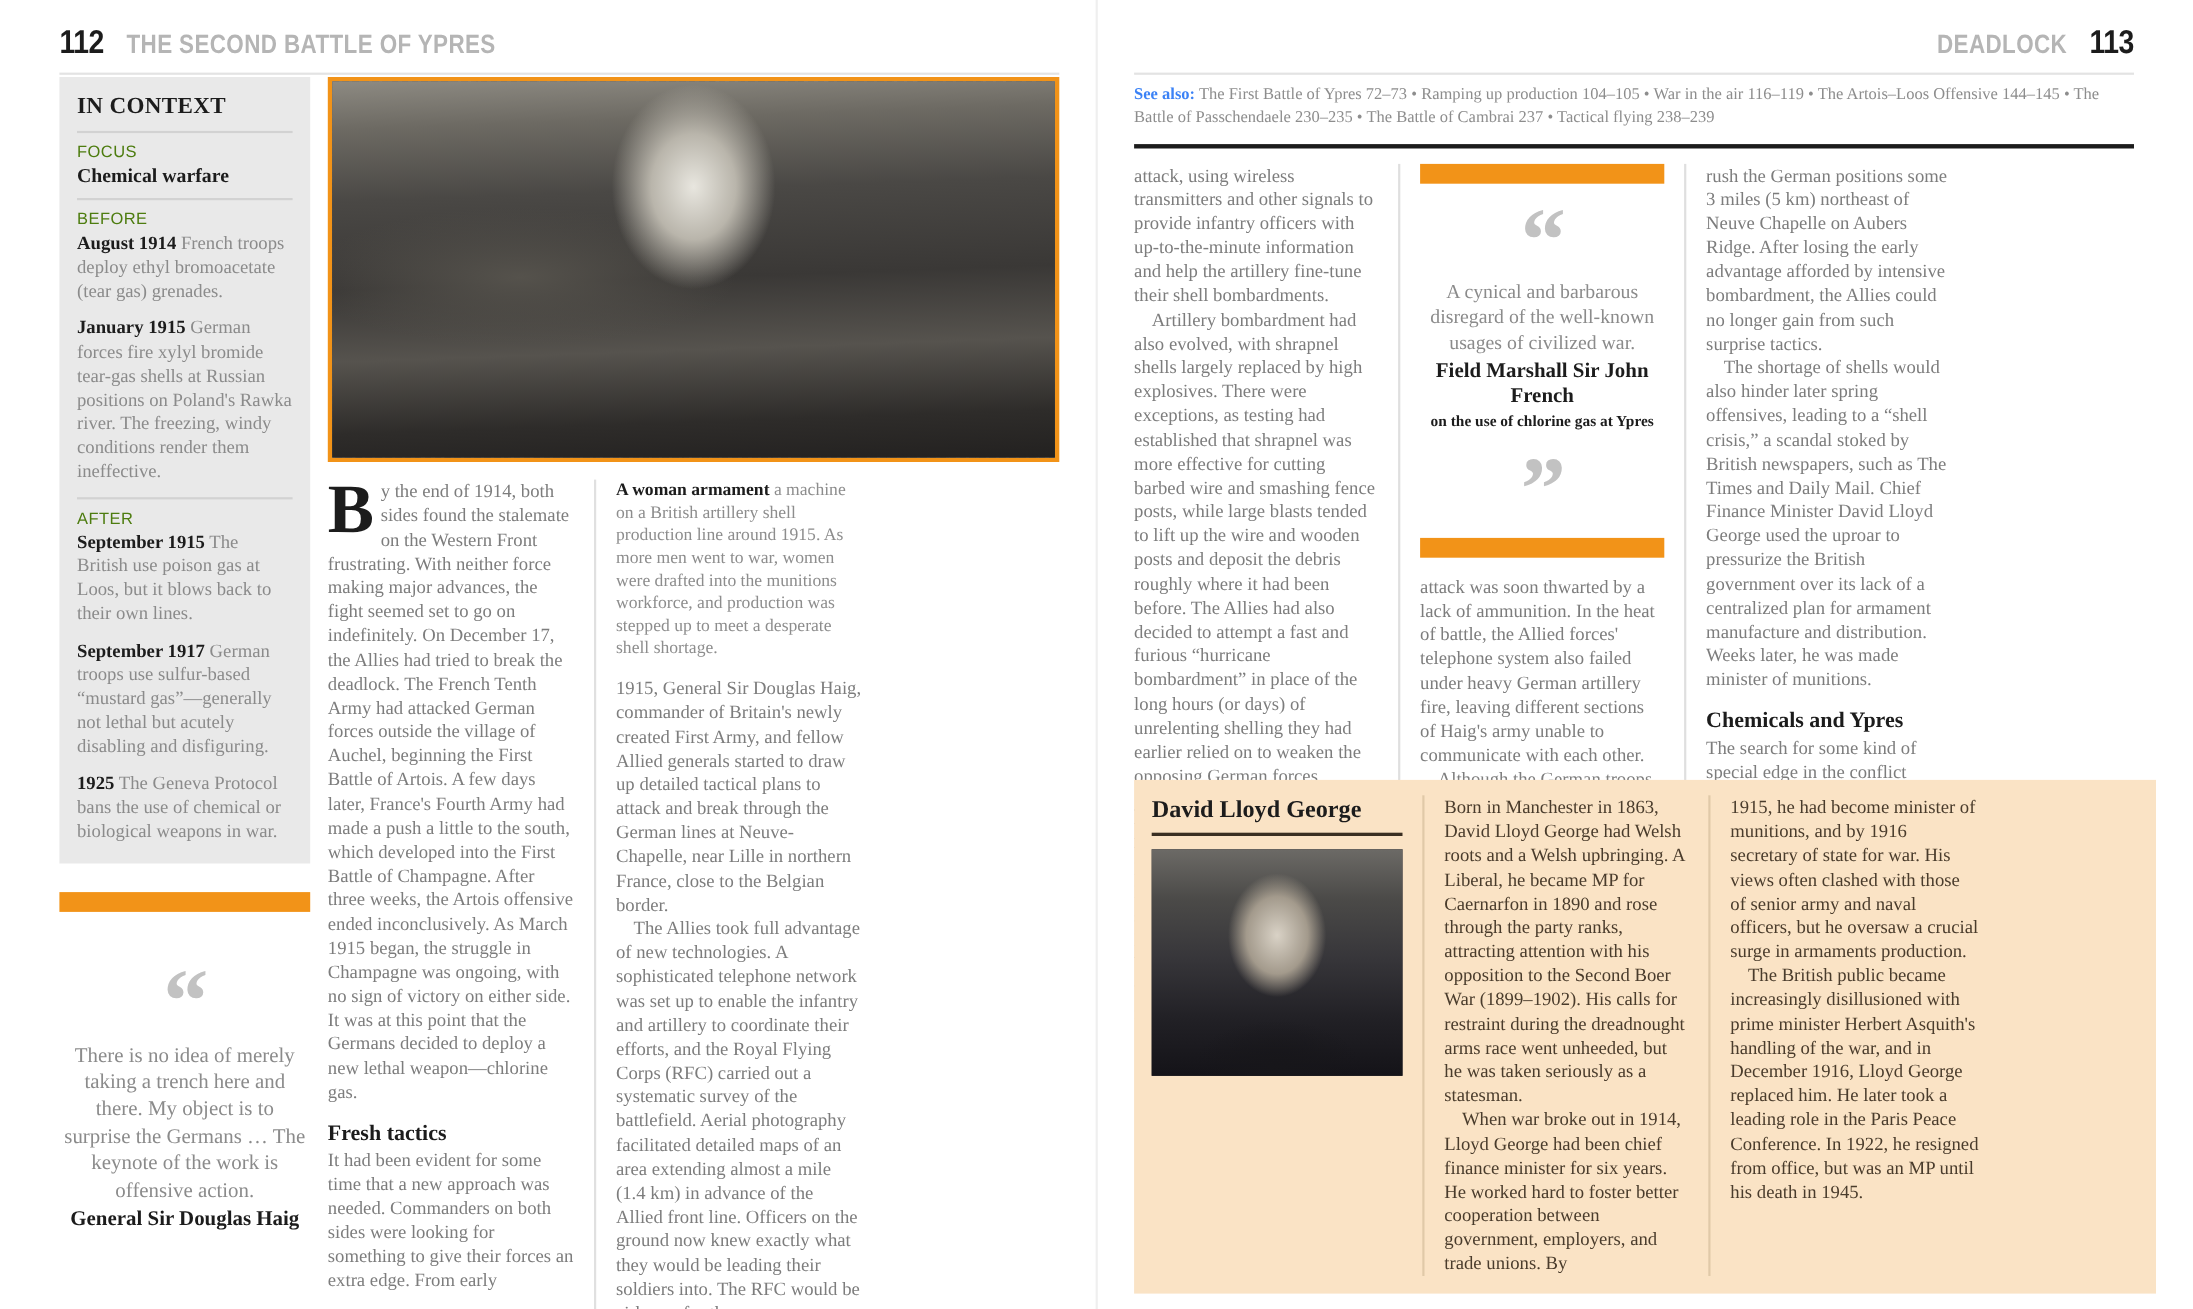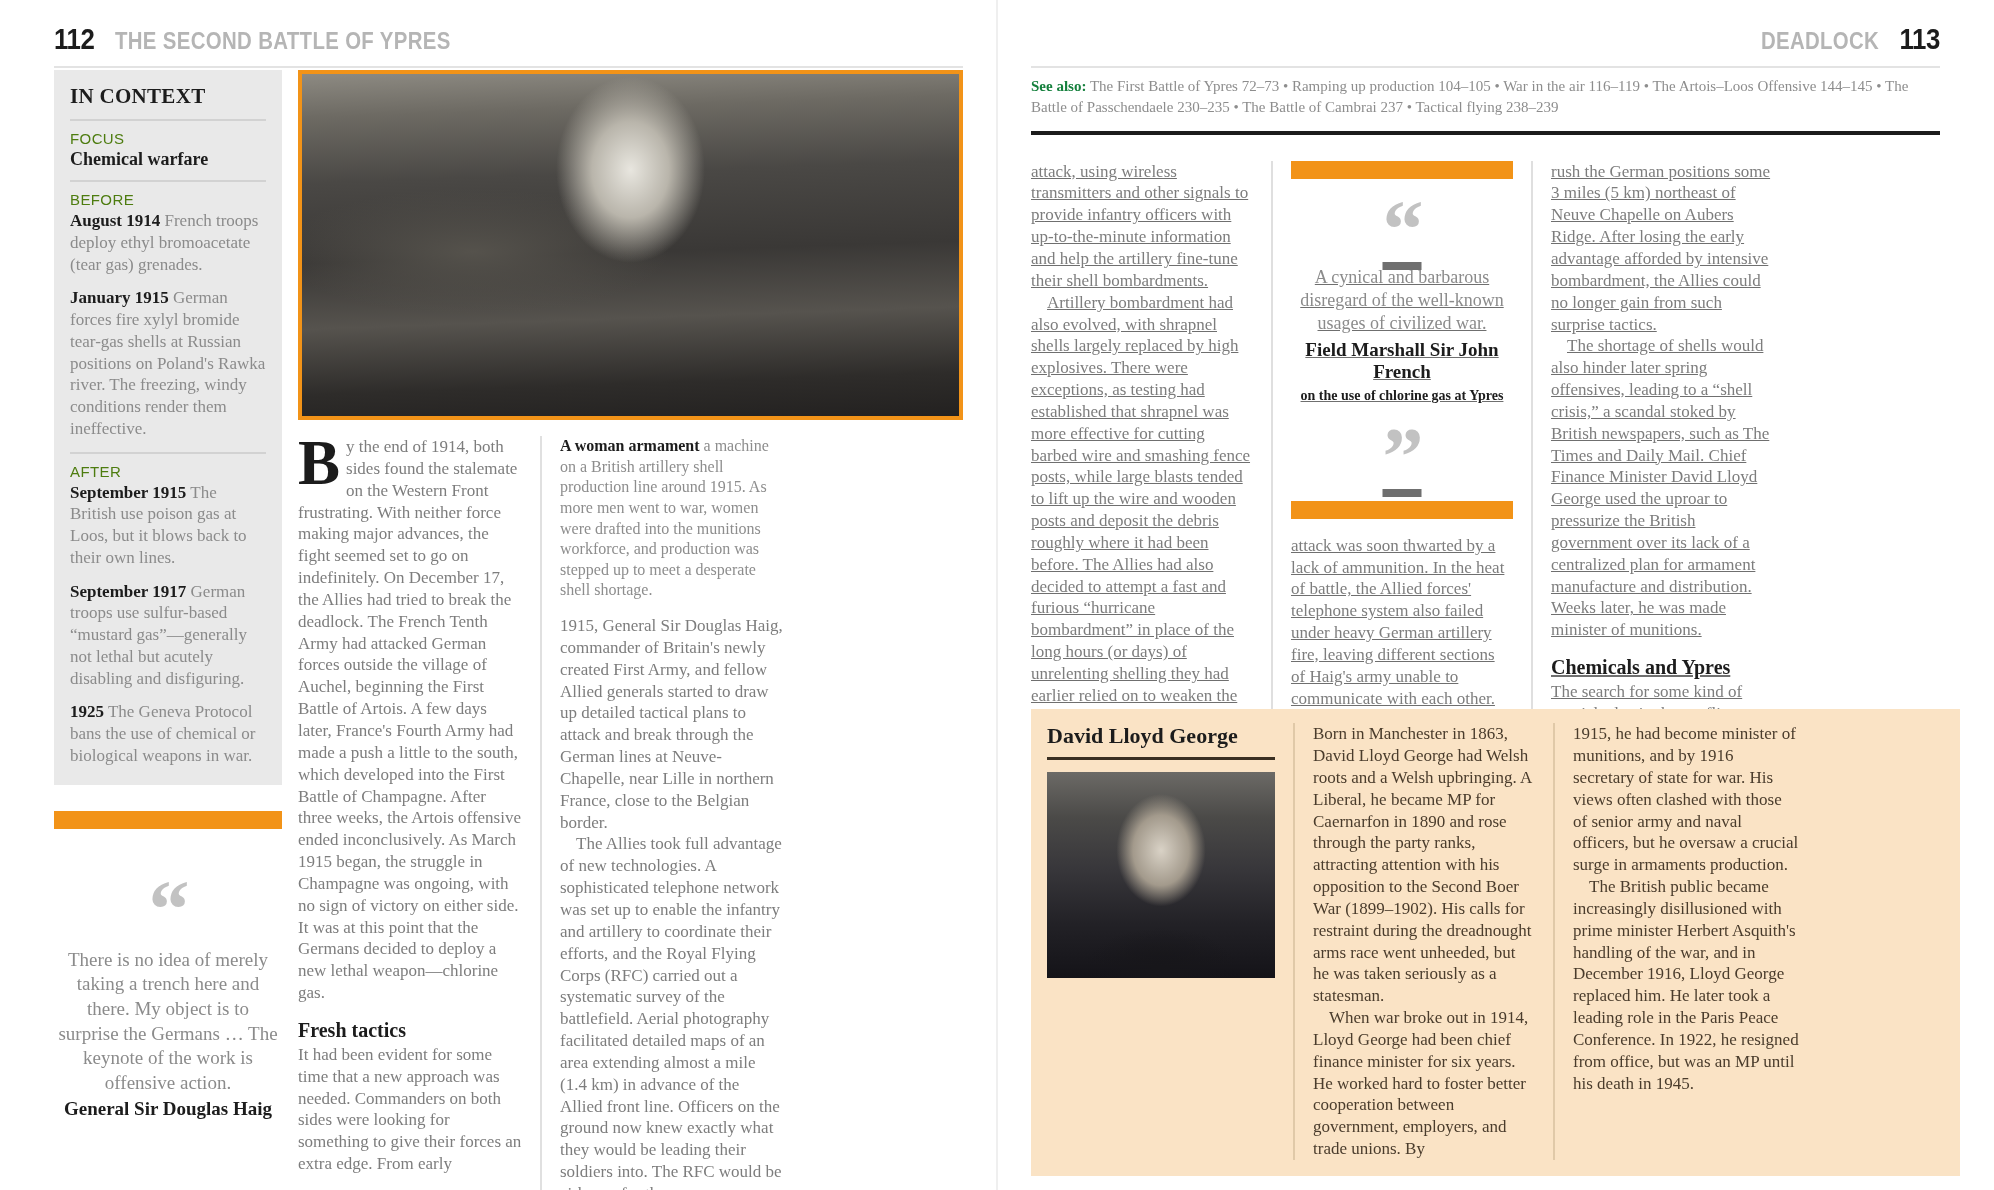--- a/index.html
+++ b/index.html
@@ -93,23 +93,23 @@
     font-weight:bold;font-size:20px;color:#1c1c1c;margin:15px 0 3px 0;line-height:1.1;
   }
   .caption{font-size:16px;line-height:1.29;color:#8d8d8d;margin:0;}
   .caption b{color:#1c1c1c;font-weight:bold;}
   .colgap{height:14px;}
 
   
   .seealso{
     font-size:15px;line-height:1.42;color:#8d8d8d;margin:8px 0 0 0;
   }
-  .seealso b{color:#15803d;font-weight:bold;}
+  .seealso b{color:#3b82f6;font-weight:bold;}
   .rule-thick{height:4px;background:#1c1c1c;margin-top:12px;}
-  .right-cols{display:flex;margin-top:26px;text-decoration:underline;}
+  .right-cols{display:flex;margin-top:14px;}
   .rcol{width:222px;flex:0 0 222px;}
   .rcol + .rcol{margin-left:18px;padding-left:18px;border-left:2px solid #dfdfdf;}
   .rcol.wide{width:226px;flex:0 0 226px;}
 
   
   .rquote{text-align:center;}
   .rq-text{font-size:18px;line-height:1.3;color:#8b8b8b;margin:14px 0 0 0;}
   .rq-name{font-weight:bold;font-size:19px;color:#1c1c1c;line-height:1.18;margin-top:3px;}
   .rq-sub{font-weight:bold;font-size:14px;color:#1c1c1c;margin-top:4px;}
 

